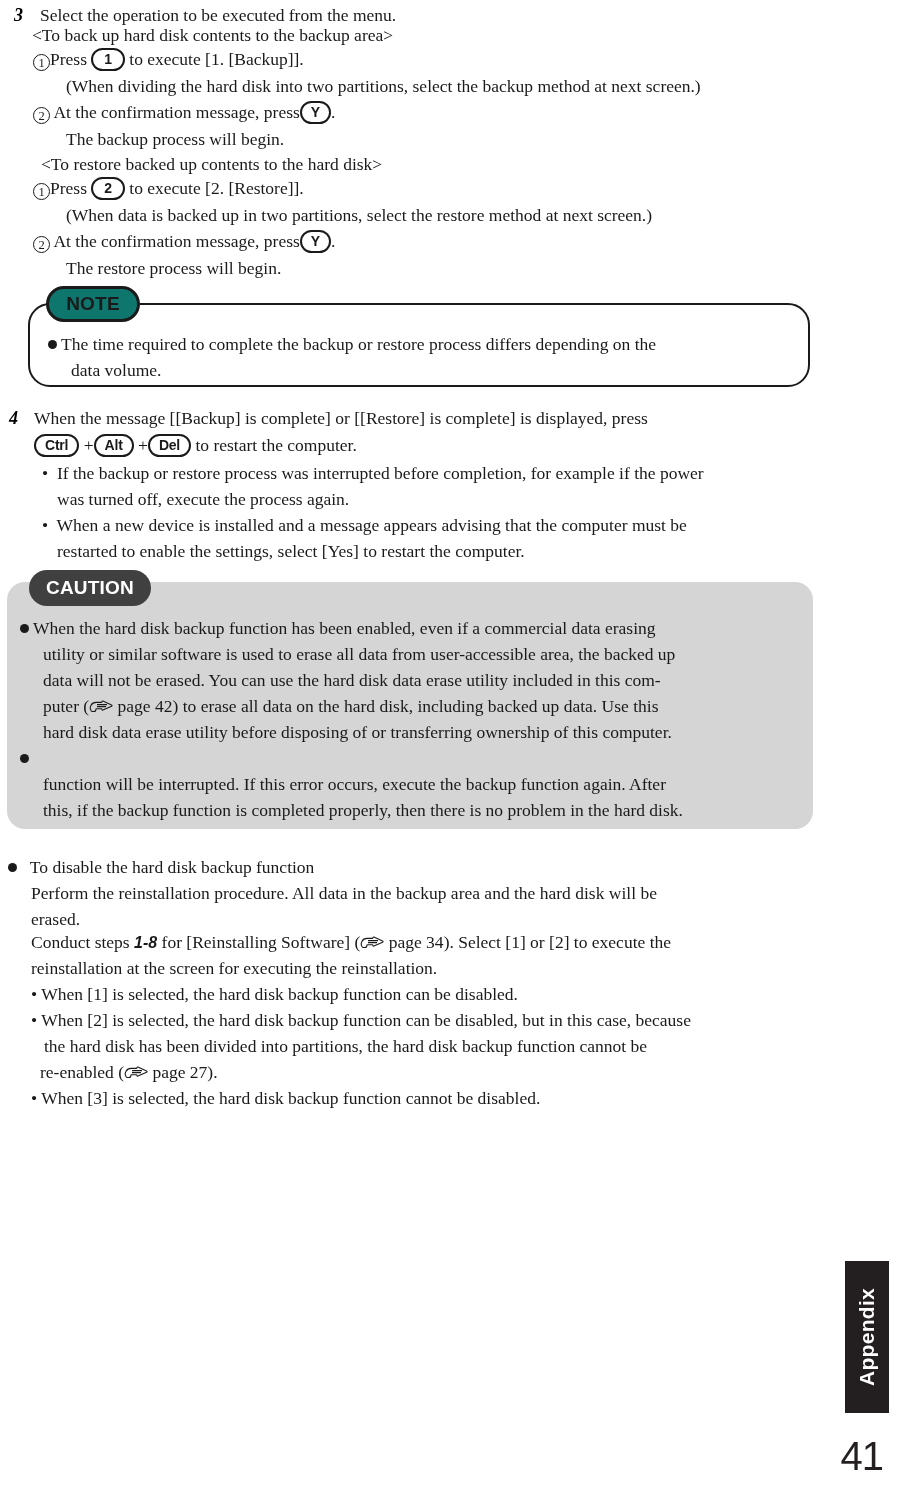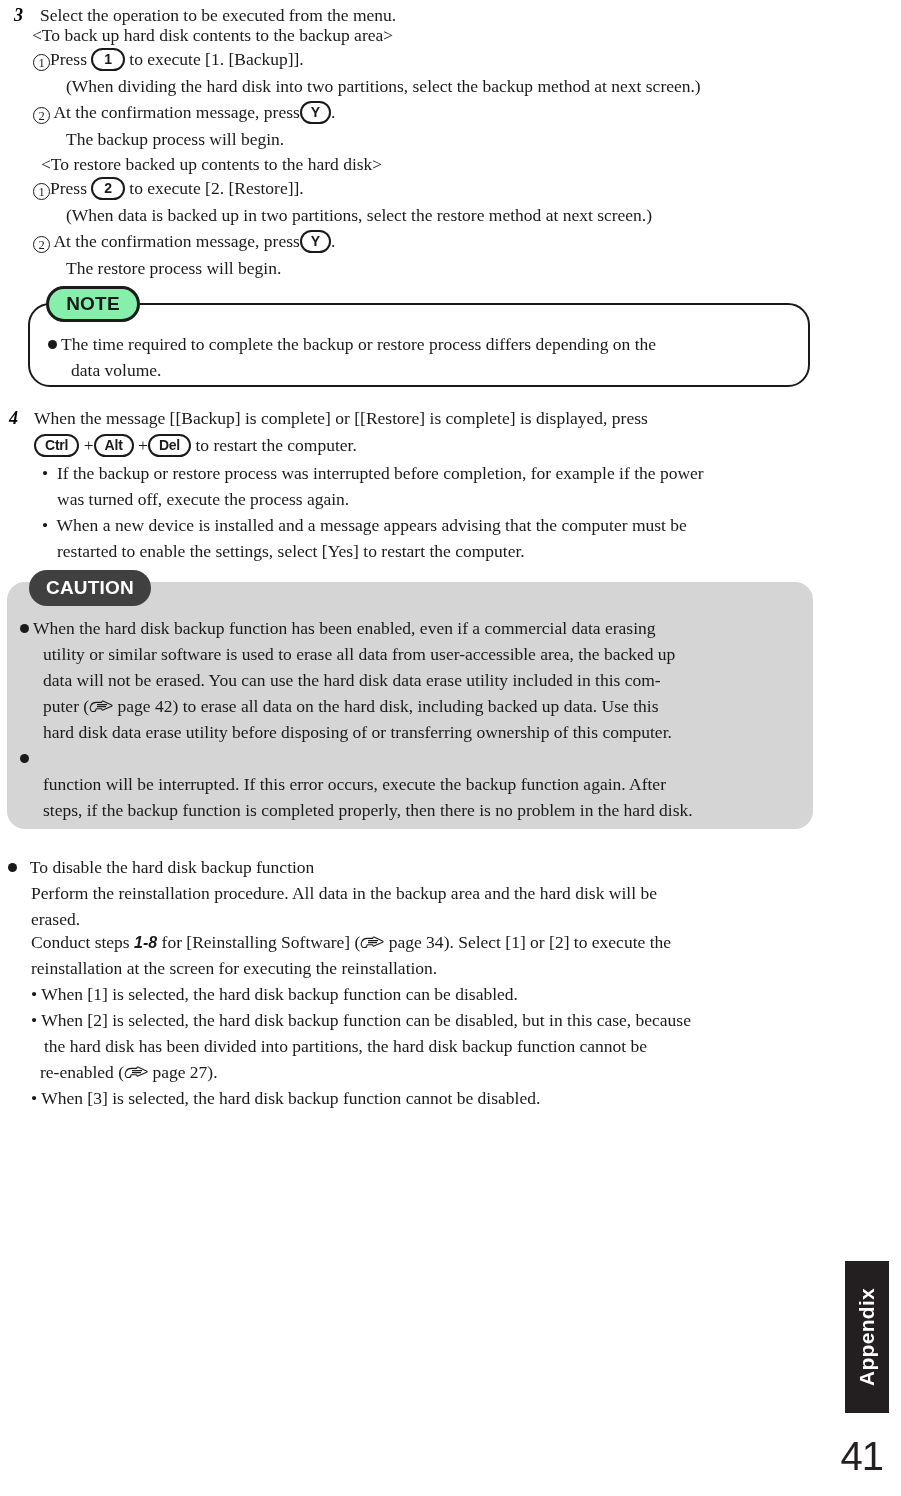--- a/index.html
+++ b/index.html
@@ -107,21 +107,21 @@
     background: #ffffff;
   }
   #note-badge {
     position: absolute;
     left: 46px;
     top: 286px;
     width: 94px;
     height: 36px;
     border: 3.4px solid #1a1a1a;
     border-radius: 999px;
-    background: #86efac;
+    background: #0f766e;
     box-sizing: border-box;
     display: flex;
     align-items: center;
     justify-content: center;
     font-family: "Liberation Sans", sans-serif;
     font-weight: bold;
     font-size: 19px;
     letter-spacing: 0.2px;
     color: #1a1a1a;
     z-index: 5;
@@ -282,21 +282,21 @@
           <path d="M8.0 5.6 L18.0 5.6 M8.0 7.6 L17.0 7.6" stroke="#1a1a1a" stroke-width="1.1" fill="none"></path>
         </svg></span>
     <span>page 42</span><span>) to erase all data on the hard disk, including backed up data. Use this</span>
   </div>
   <div class="abs txt" style="left:43px; top:719px;">hard disk data erase utility before disposing of or transferring ownership of this computer.</div>
 
   <div class="abs txt" style="left:20px; top:745px;">
     <span class="dot"></span>
   </div>
   <div class="abs txt" style="left:43px; top:771px;">function will be interrupted.  If this error occurs, execute the backup function again.  After</div>
-  <div class="abs txt" style="left:43px; top:797px;">steps, if the backup function is completed properly, then there is no problem in the hard disk.</div>
+  <div class="abs txt" style="left:43px; top:797px;">this, if the backup function is completed properly, then there is no problem in the hard disk.</div>
 
   <div class="abs txt" style="left:8px; top:854px;">
     <span class="dot"></span>&nbsp;&nbsp;
     <span>To disable the hard disk backup function</span>
   </div>
   <div class="abs txt" style="left:31px; top:880px;">Perform the reinstallation procedure.  All data in the backup area and the hard disk will be</div>
   <div class="abs txt" style="left:31px; top:906px;">erased.</div>
 
   <div class="abs txt" style="left:31px; top:929px;">
     <span>Conduct steps</span>

